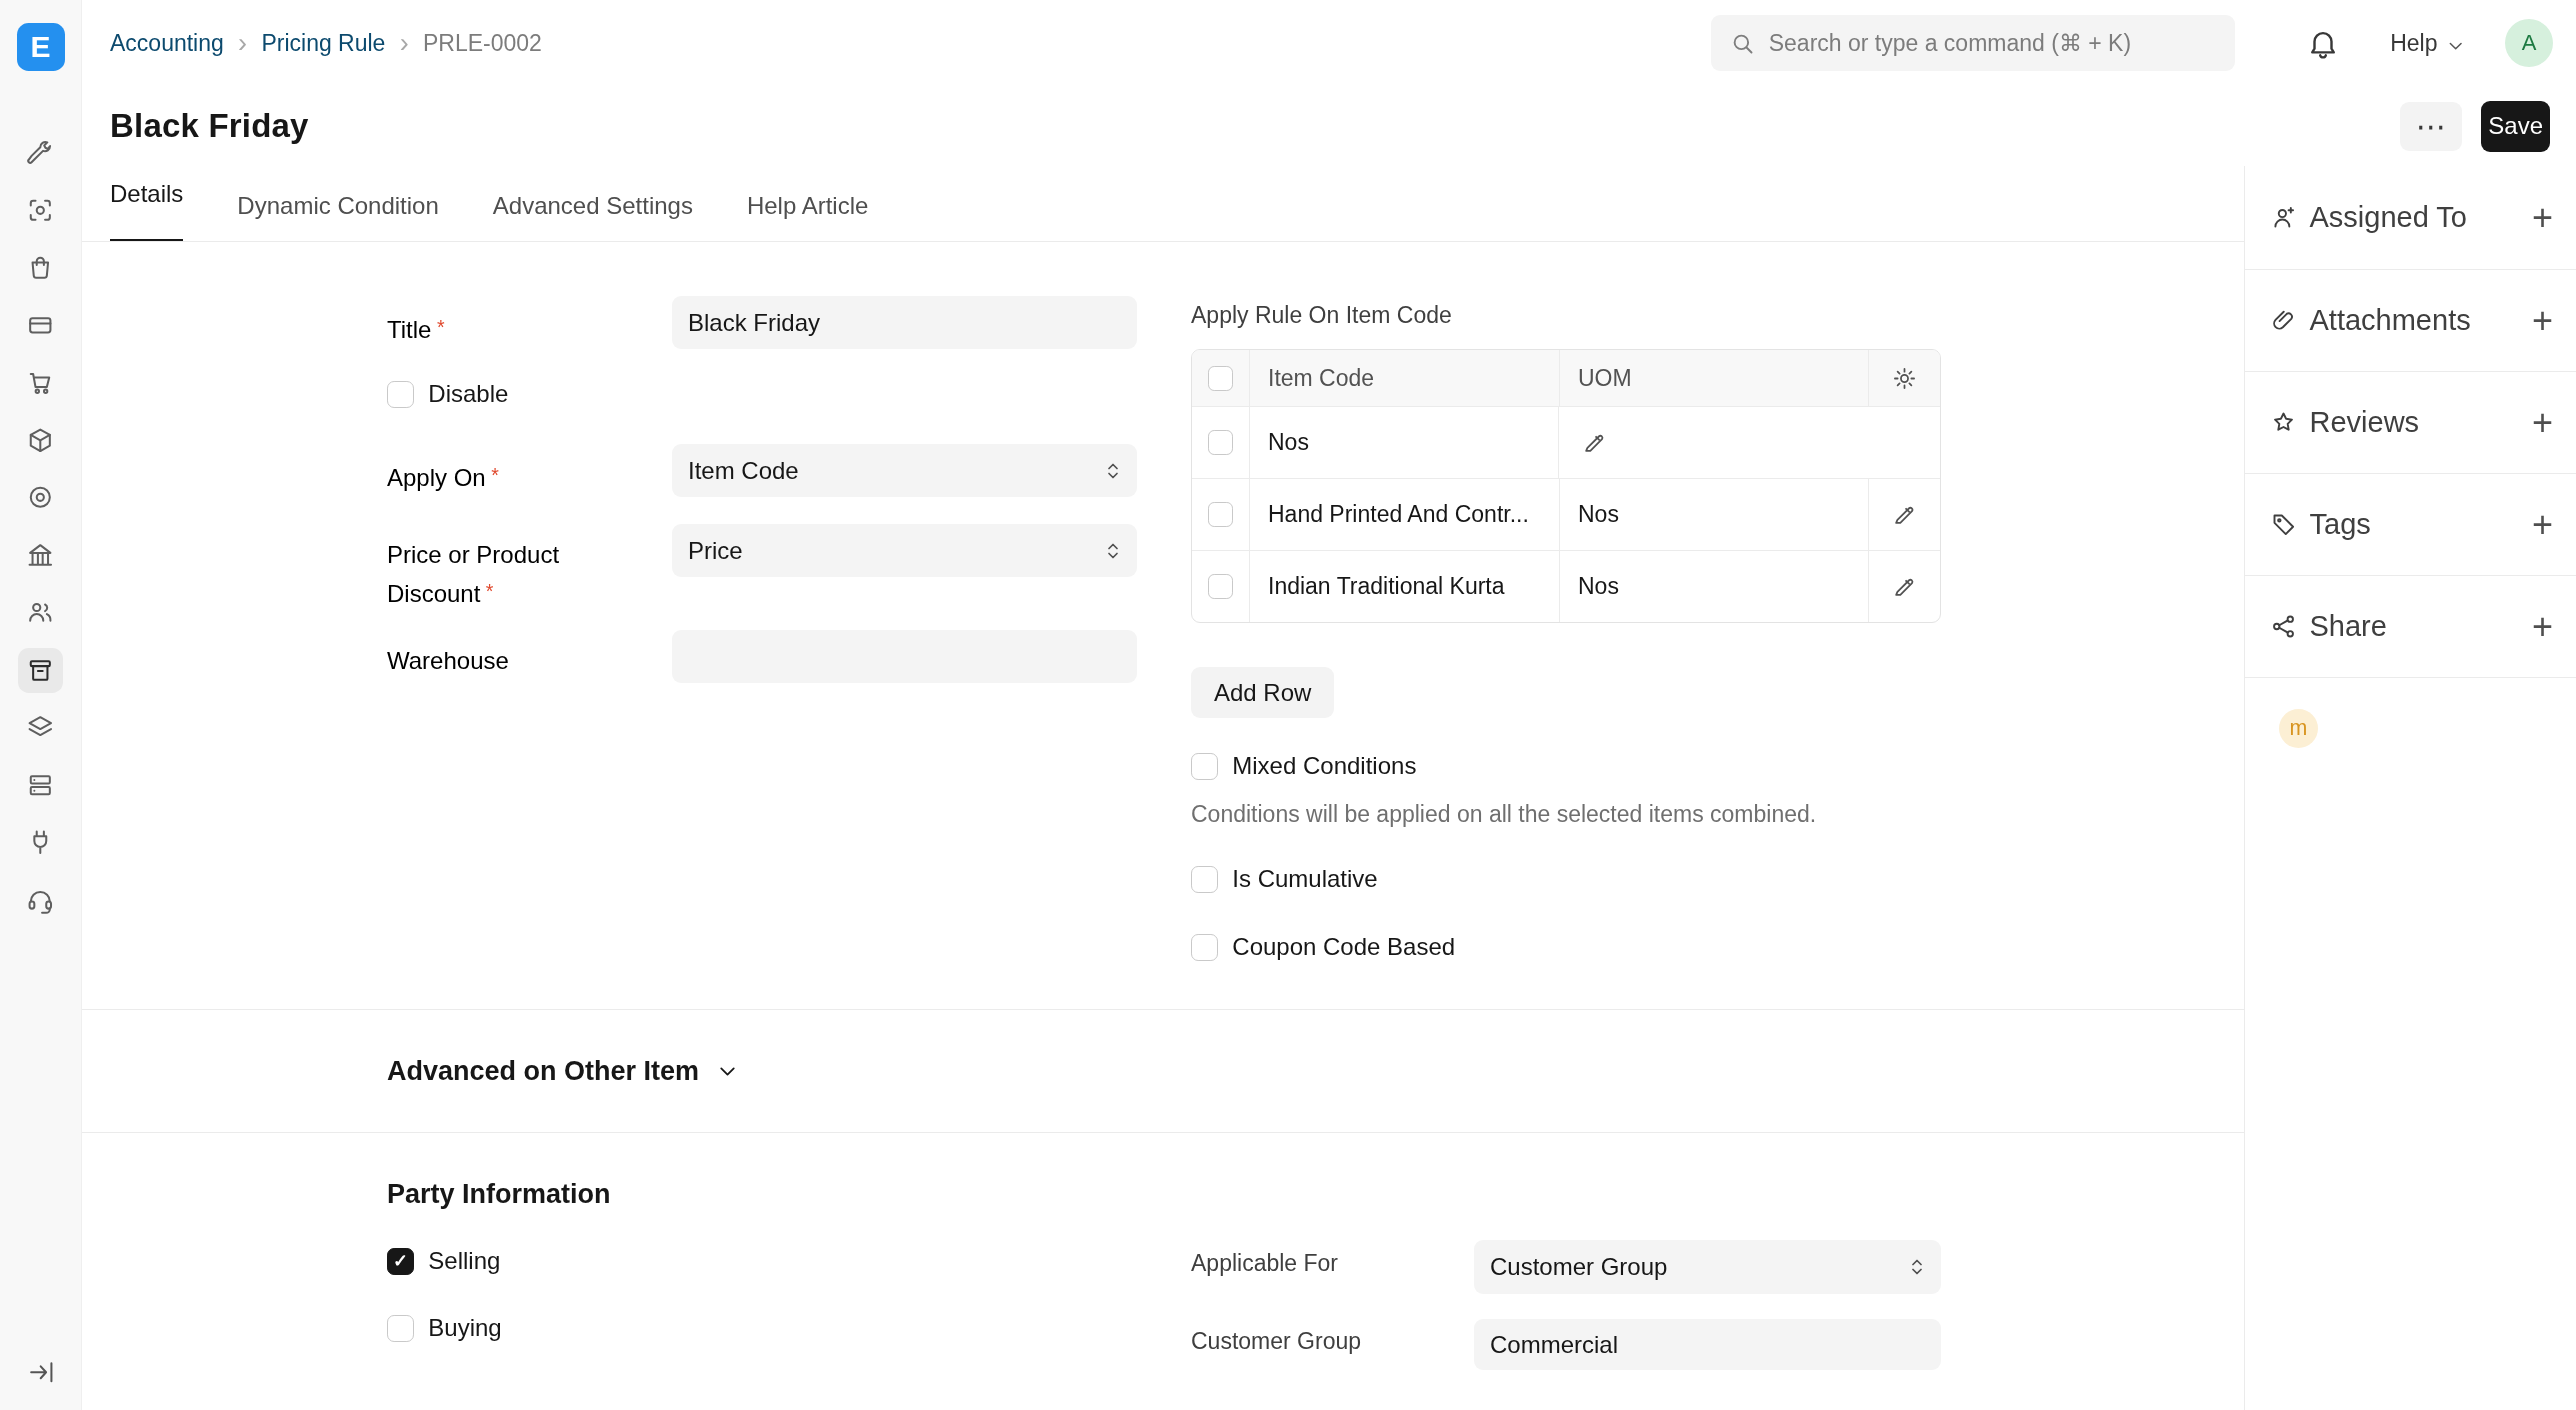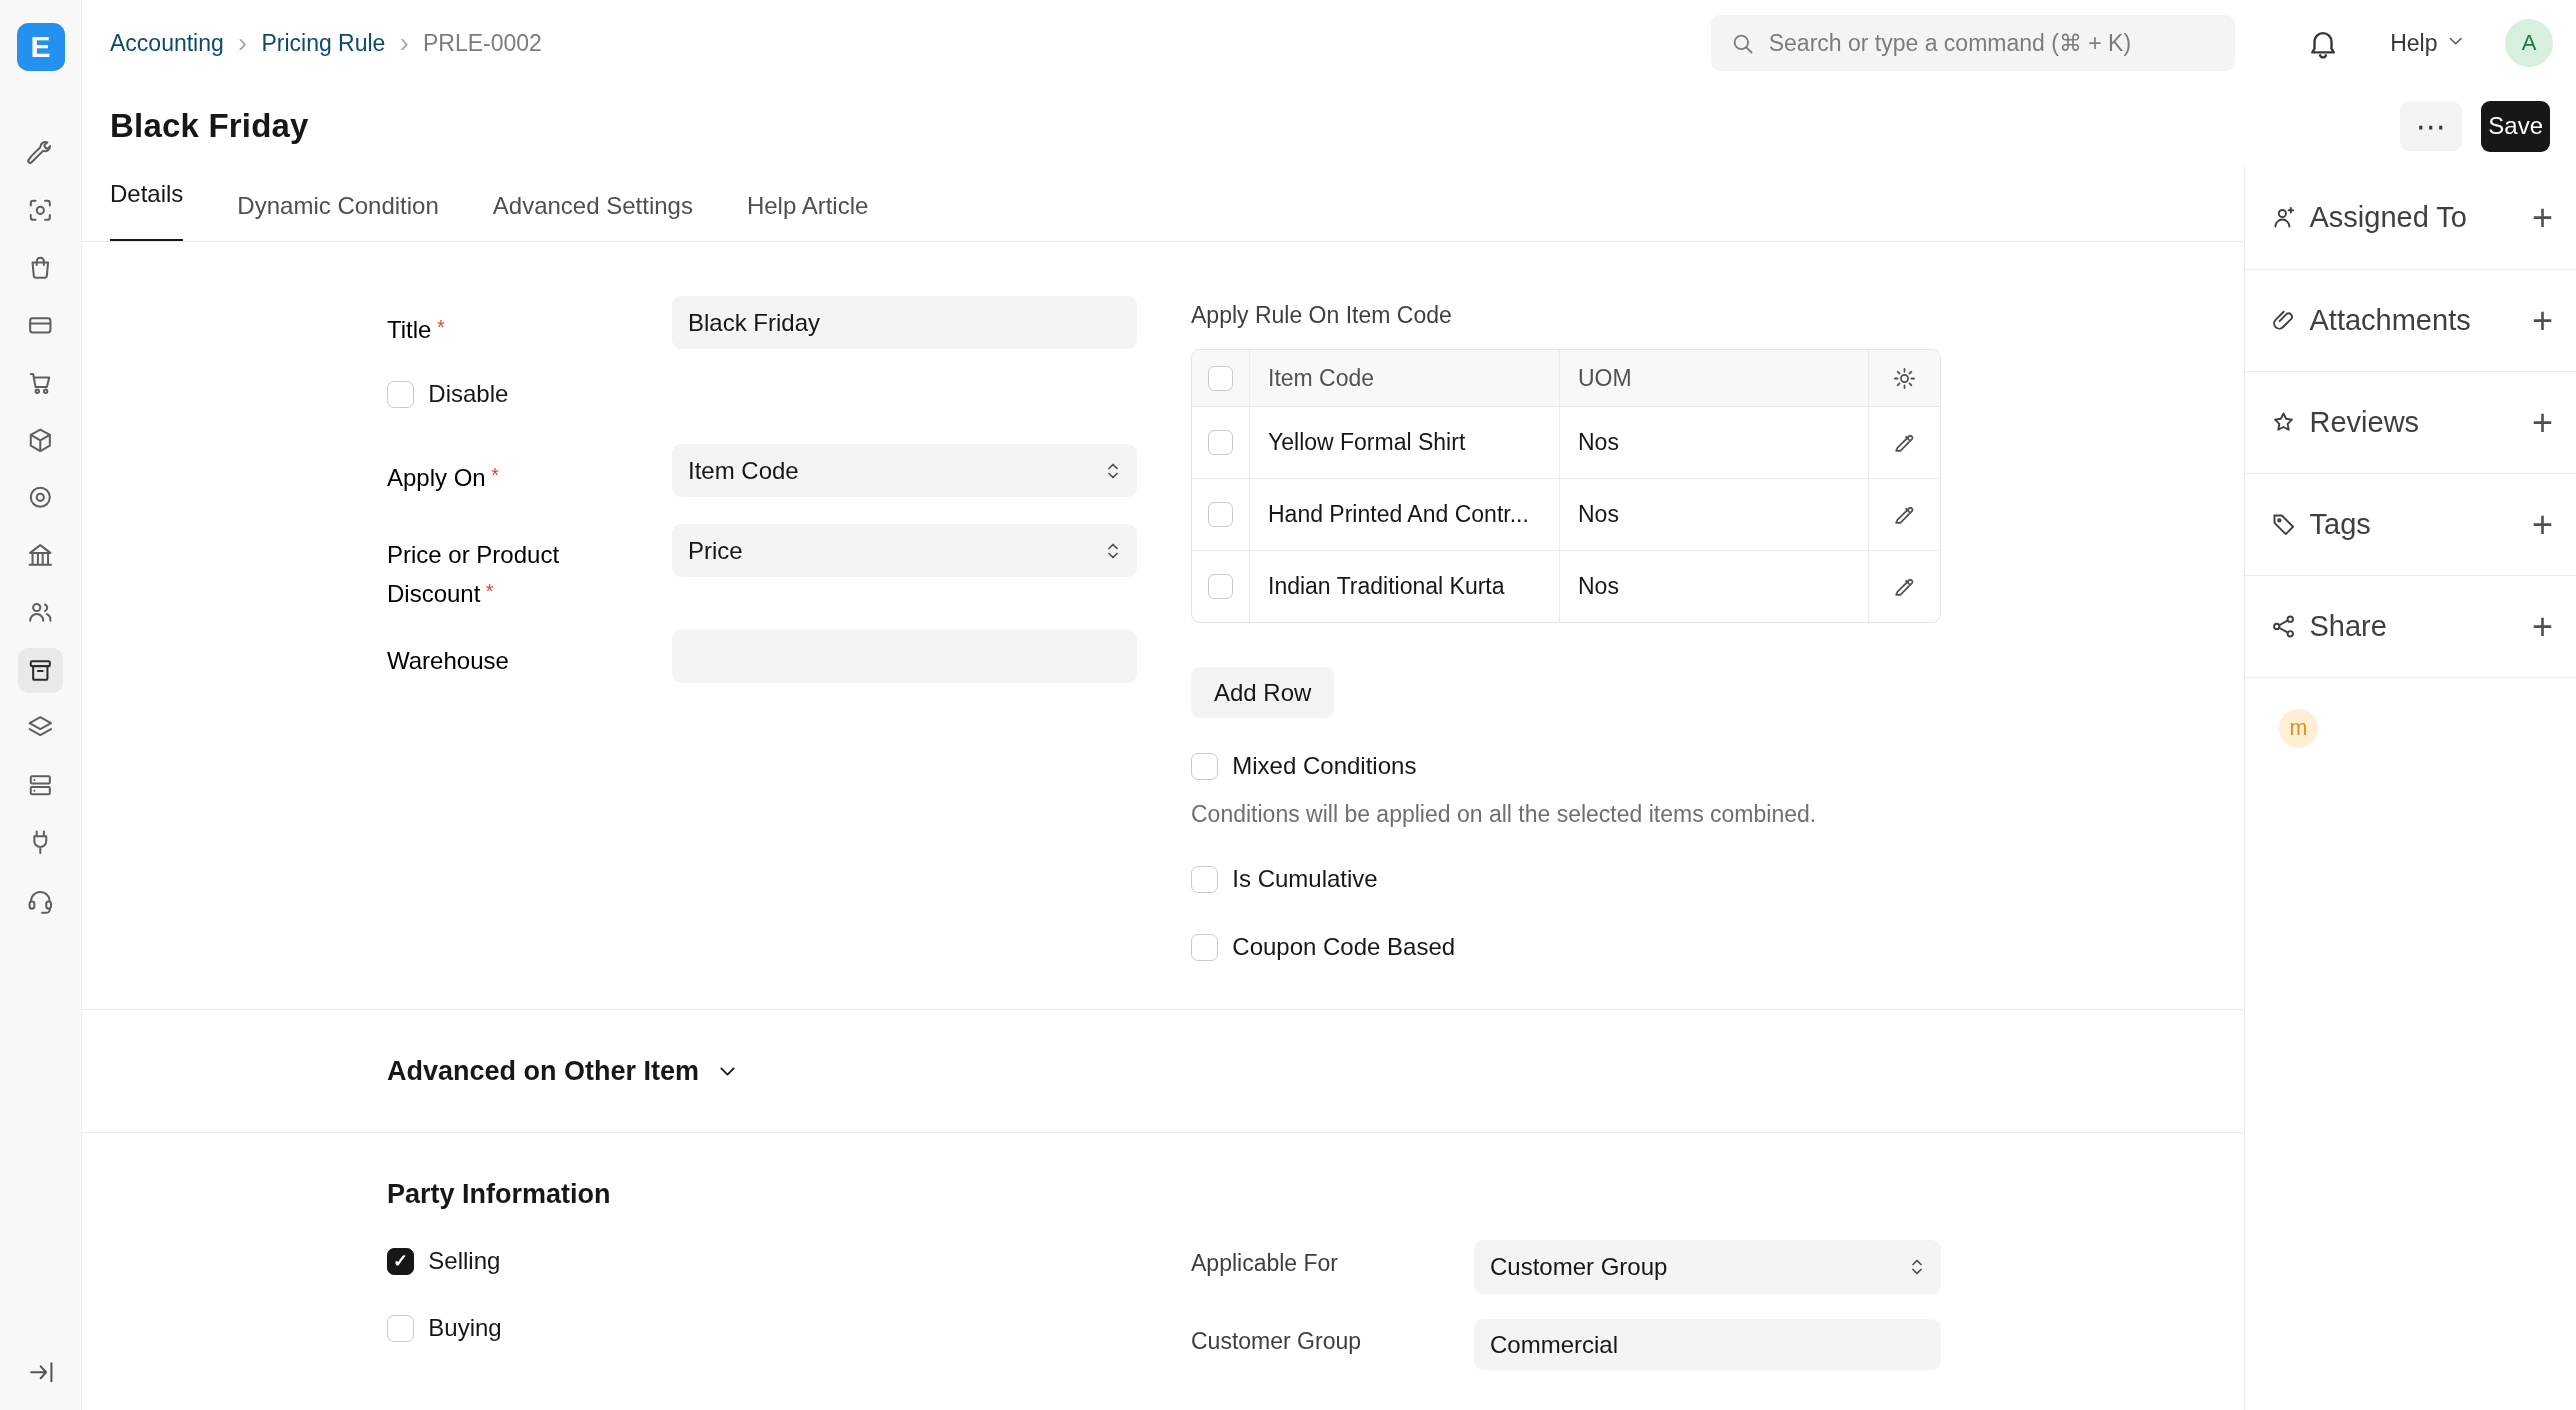--- a/index.html
+++ b/index.html
@@ -22,21 +22,21 @@
   .crumbs{display:flex;align-items:center;gap:14.3px;font-size:23px}
   .crumb{color:#0c4a6e;cursor:pointer}
   .crumb.current{color:#7c7c7c}
   .crumb-sep{color:#a8a8a8;font-size:27px;line-height:1}
   .search{margin-left:auto;width:524px;height:56px;background:#f4f4f4;border-radius:9px;display:flex;align-items:center;padding:0 18px;gap:12.5px;cursor:text}
   .search svg{width:27px;height:27px;color:#7e7e7e;flex:none}
   .search input{border:none;background:transparent;outline:none;font-family:inherit;font-size:23px;color:#383838;width:100%}
   .search input::placeholder{color:#7c7c7c}
   .bellbtn{margin-left:71px;color:#383838;cursor:pointer}
   .bellbtn svg{width:34px;height:34px}
-  .helpbtn{margin-left:50px;display:flex;align-items:flex-start;gap:7.1px;color:#383838;font-size:23px;cursor:pointer}
+  .helpbtn{margin-left:50px;display:flex;align-items:flex-end;gap:7.1px;color:#383838;font-size:23px;cursor:pointer}
   .helpbtn svg{width:21.4px;height:21.4px;color:#565656}
   .avatarA{margin-left:39px;width:48px;height:48px;border-radius:50%;background:#d6f0dd;color:#1d7a42;display:flex;align-items:center;justify-content:center;font-size:22px;font-weight:500;cursor:pointer}
 
   
   .titlebar{position:absolute;left:82px;top:86px;width:2494px;height:80px;display:flex;align-items:center;padding:0 26px 0 28px}
   .pgtitle{font-size:33px;font-weight:600;color:#171717;letter-spacing:0.2px}
   .morebtn{margin-left:auto;width:62px;height:49px;border-radius:9px;background:#f3f3f3;display:flex;align-items:center;justify-content:center;font-size:30px;color:#383838;cursor:pointer}
   .savebtn{margin-left:19.6px;height:51px;padding:0 7px;border-radius:9px;background:#171717;color:#fff;display:flex;align-items:center;font-size:24px;font-weight:500;cursor:pointer}
 
   
@@ -287,21 +287,20 @@
               <circle cx="12" cy="12" r="3.4"></circle>
               <path d="M12 2.8v2.6M12 18.6v2.6M2.8 12h2.6M18.6 12h2.6M5.4 5.4l1.9 1.9M16.7 16.7l1.9 1.9M18.6 5.4l-1.9 1.9M7.3 16.7l-1.9 1.9"></path>
             </svg>
           </span>
         </div>
     </div>
     <div class="trow body">
       <div class="tc c-check">
           <span class="tcb"></span>
         </div>
-      <div class="tc c-item">Yellow Formal Shirt</div>
       <div class="tc c-uom">Nos</div>
       <div class="tc c-gear">
           <span class="editbtn">
             <svg class="ic" viewBox="0 0 24 24">
               <path d="M4 20h4L19.2 8.8a2 2 0 0 0-2.8-2.8L5.2 17.2 4 20z"></path>
               <path d="M13.5 6.5l3 3"></path>
             </svg>
           </span>
         </div>
     </div>

